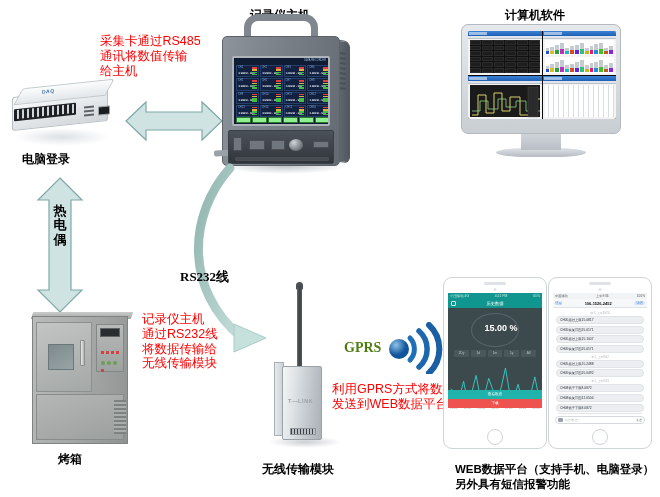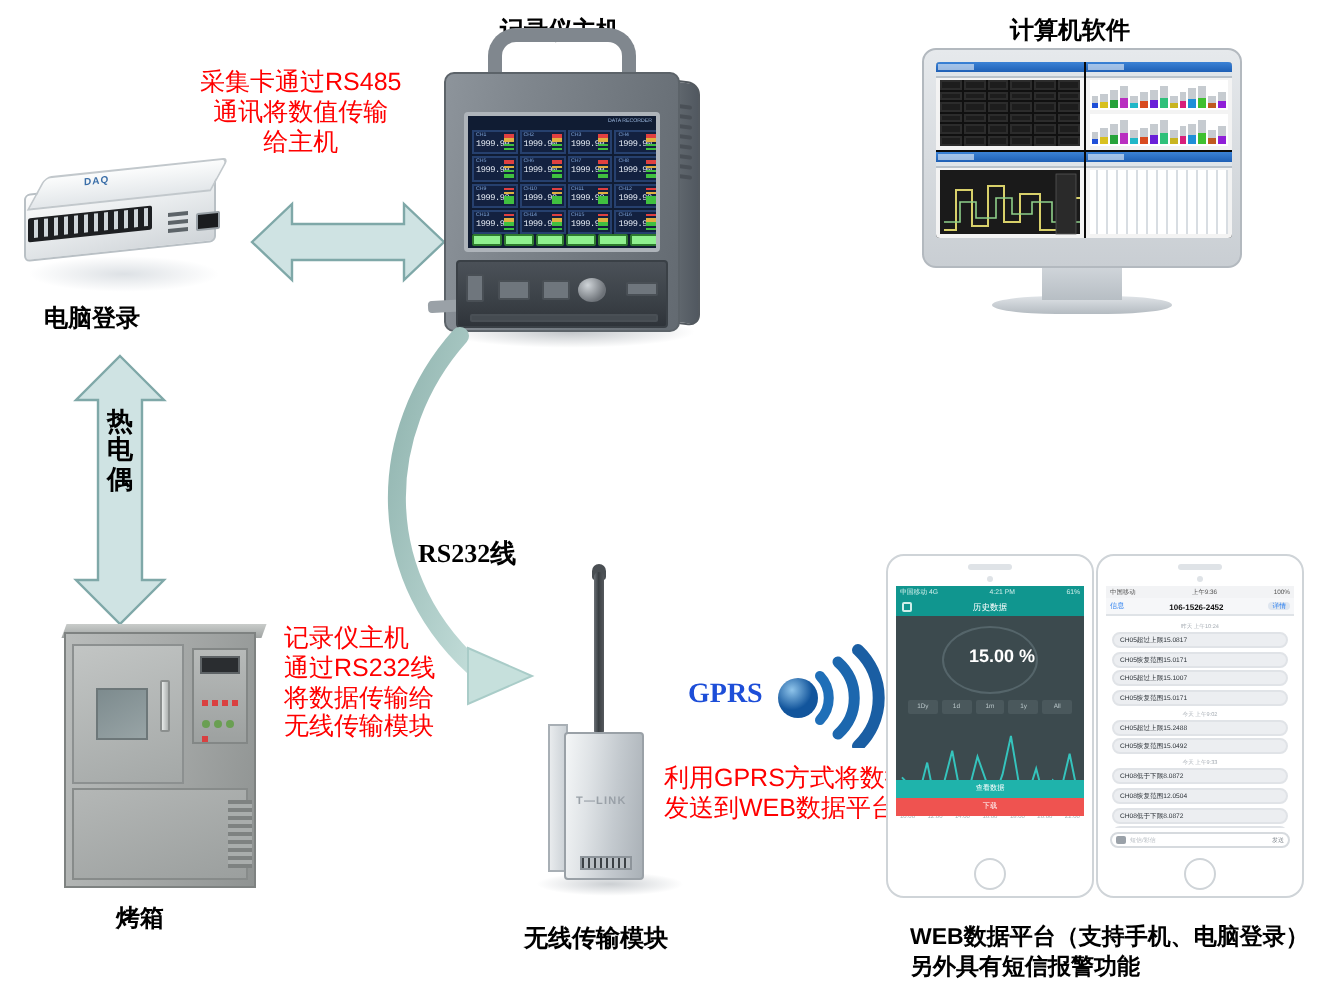--- a/index.html
+++ b/index.html
@@ -21,21 +21,21 @@
   .lbl-red {
     color:#ff0000; font-size:12.5px; font-weight:400; line-height:1.18;
     font-family:"Liberation Sans","DejaVu Sans",sans-serif; white-space:pre;
   }
   .lbl-arrow {
     color:#000; font-size:13px; font-weight:700;
     font-family:"Liberation Serif","DejaVu Serif",serif;
     text-align:center; white-space:pre;
   }
   .lbl-gprs {
-    color:#1d4ed8; font-size:14px; font-weight:700;
+    color:#4d7c0f; font-size:14px; font-weight:700;
     font-family:"Liberation Serif","DejaVu Serif",serif;
   }
   .lbl-small-black {
     color:#000; font-size:11.5px; font-weight:700; line-height:1.3;
     white-space:pre;
   }
 
   
   .arrowbox { position:absolute; }
 
@@ -335,21 +335,21 @@
         <span></span>
         <span></span>
         <span></span>
       </div>
     <div class="daq-port" style="left:90px; top:24px;"></div>
     <div class="daq-logo">DAQ</div>
     <div class="reflect" style="left:6px; top:46px; width:96px; height:18px;"></div>
   </div>
   <div class="abs lbl-black" style="left:22px; top:152px;">电脑登录</div>
 
-  <div class="abs lbl-red" style="left:100px; top:34px;text-align:center;">采集卡通过RS485
+  <div class="abs lbl-red" style="left:100px; top:34px;">采集卡通过RS485
 通讯将数值传输
 给主机</div>
 
   <div class="arrowbox" style="left:124px; top:98px; width:100px; height:46px;">
     <svg width="100" height="46" viewBox="0 0 100 46">
       <polygon points="2,23 22,4 22,14 78,14 78,4 98,23 78,42 78,32 22,32 22,42" fill="#cfe3e3" stroke="#7fa8a8" stroke-width="1.2"></polygon>
     </svg>
   </div>
 
   <div class="abs lbl-black" style="left:250px; top:8px;">记录仪主机</div>
@@ -707,21 +707,21 @@
       <defs>
         <linearGradient id="cg" x1="0" y1="0" x2="1" y2="1">
           <stop offset="0%" stop-color="#8fb3ae"></stop>
           <stop offset="100%" stop-color="#c6e0dc"></stop>
         </linearGradient>
       </defs>
       <path d="M40,8 C-2,55 -6,130 52,178" fill="none" stroke="url(#cg)" stroke-width="9" stroke-linecap="round"></path>
       <polygon points="44,164 76,178 44,192" fill="#c6e0dc" stroke="#a9ccc8" stroke-width="1"></polygon>
     </svg>
   </div>
-  <div class="abs lbl-arrow" style="left:180px; top:268px; width:90px; text-align:left;margin-left:29px;">RS232线</div>
+  <div class="abs lbl-arrow" style="left:180px; top:268px; width:90px; text-align:left;">RS232线</div>
   <div class="abs lbl-red" style="left:142px; top:312px;">记录仪主机
 通过RS232线
 将数据传输给
 无线传输模块</div>
 
   <div class="abs" style="left:0;top:0;width:660px;height:497px;">
     <div class="wm-shadow"></div>
     <div class="wm-ant-tip"></div>
     <div class="wm-ant"></div>
     <div class="wm-fin"></div>

